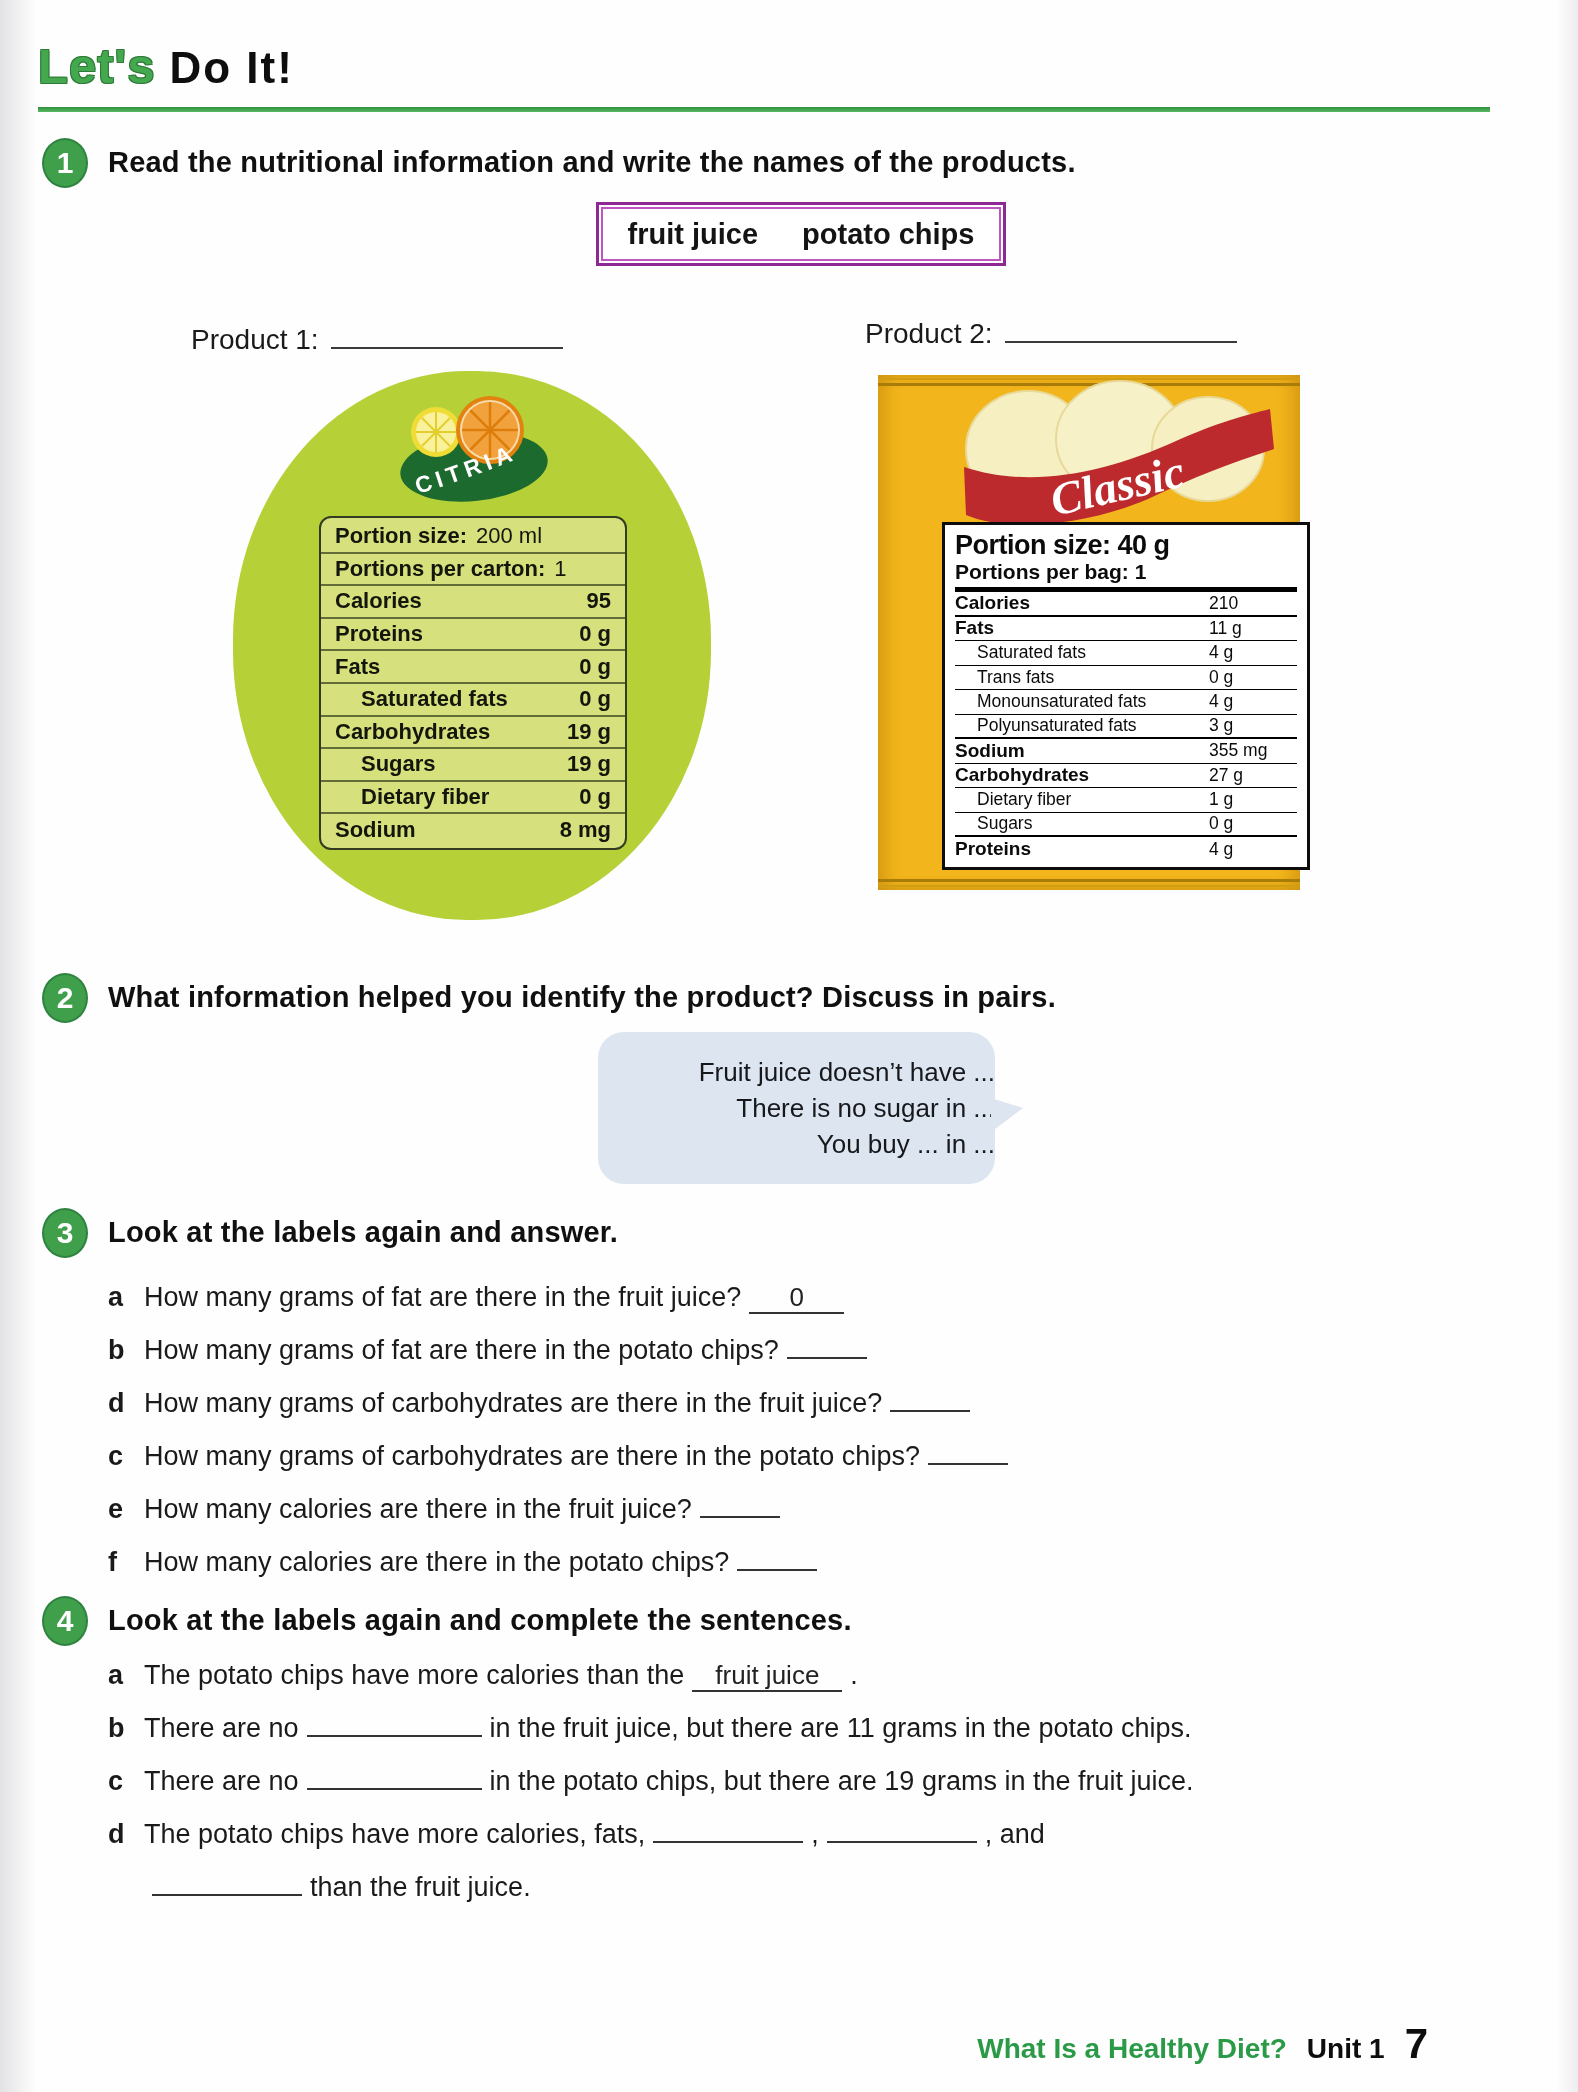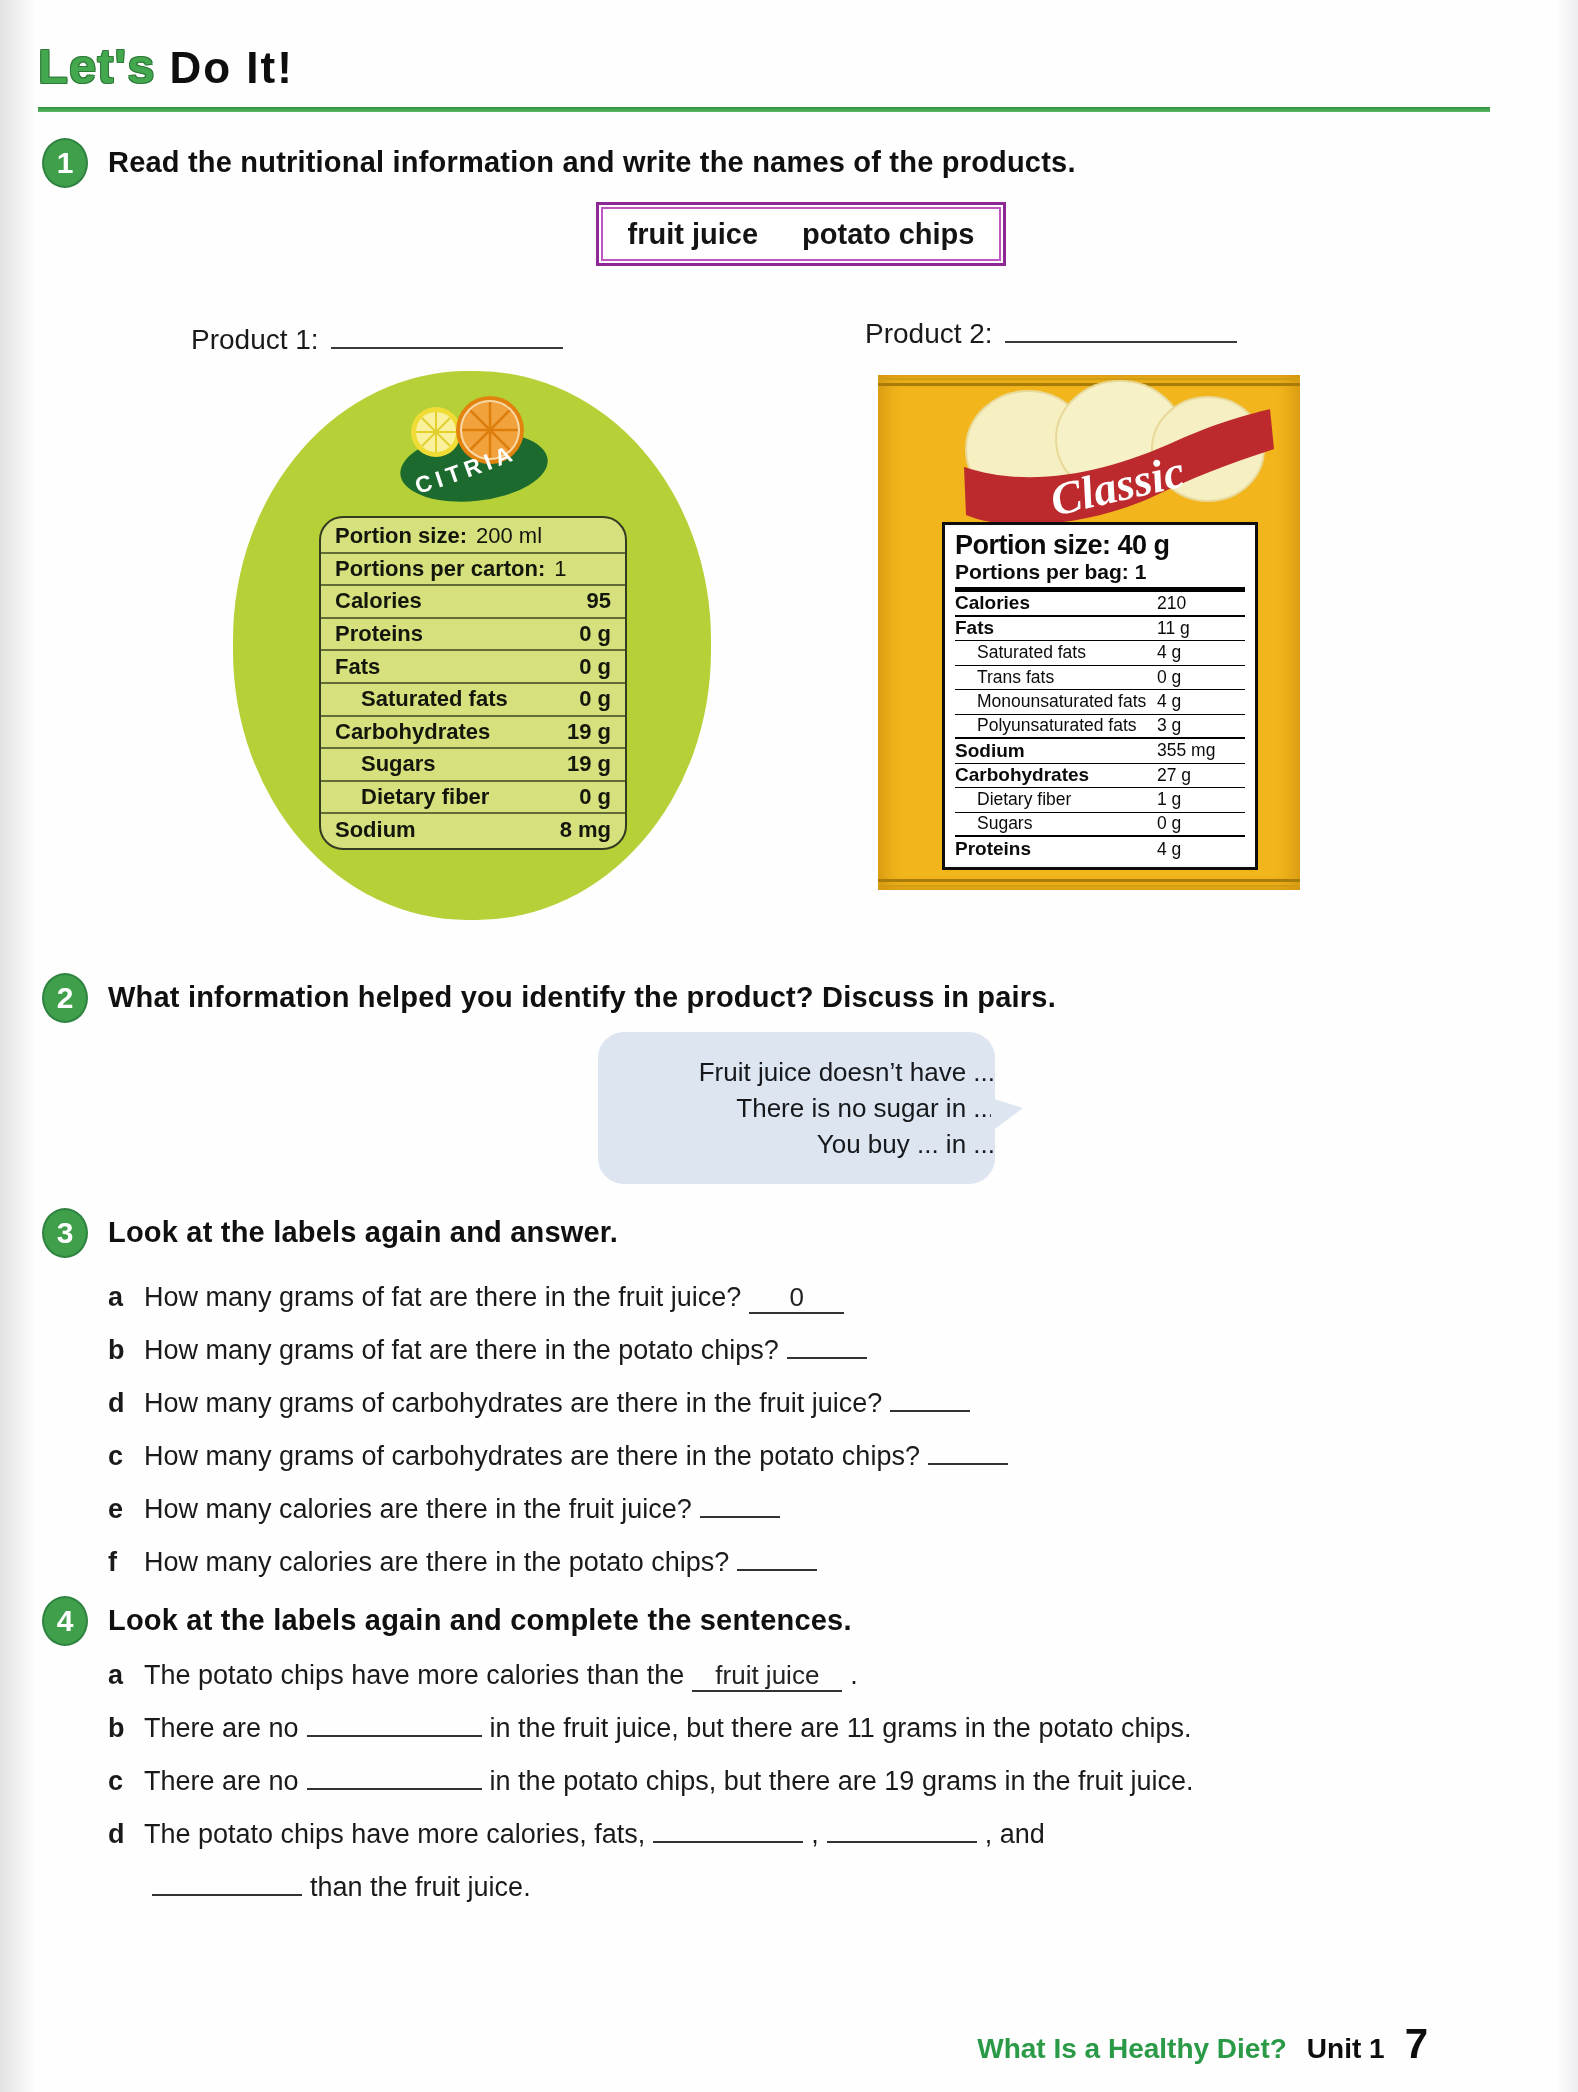--- a/index.html
+++ b/index.html
@@ -37,39 +37,39 @@
   
   .product-label { position:absolute; font-size:28px; color:#1a1a1a; white-space:nowrap; }
   .p1 { left:191px; top:324px; } .p2 { left:865px; top:318px; }
   .label-blank { display:inline-block; width:232px; border-bottom:2px solid #3a3a3a; margin-left:12px; }
 
   
   .juice { position:absolute; left:233px; top:371px; width:478px; height:549px;
            background:#b6d138; border-radius:49%; }
   .citria-svg { position:absolute; left:388px; top:388px; width:175px; height:120px; }
   .juice-table { position:absolute; left:319px; top:516px; width:308px; height:334px; box-sizing:border-box;
-                 background:#d6e07d; border:2px solid #333b20; border-radius:24px;
+                 background:#d6e07d; border:2px solid #333b20; border-radius:12px;
                  display:flex; flex-direction:column; padding:3px 0; overflow:hidden; }
   .jrow { flex:1; display:flex; align-items:center; justify-content:space-between; padding:0 14px;
           border-bottom:2px solid rgba(60,70,32,0.75); font-weight:700; font-size:22px; color:#14160c; }
   .jrow:last-child { border-bottom:none; }
   .jrow.header { justify-content:flex-start; gap:9px; }
   .jrow.header .jval { font-weight:400; }
   .jlabel.sub { padding-left:26px; }
 
   
   .bag { position:absolute; left:878px; top:375px; width:422px; height:515px; background:#f2b51b;
          box-shadow:inset 10px 0 14px rgba(160,100,0,0.28), inset -10px 0 14px rgba(160,100,0,0.28); }
   .bag-stripe { position:absolute; left:0; right:0; }
   .st1 { top:3px; height:2px; background:#d19d12; }
   .st2 { top:8px; height:3px; background:#a87c08; }
   .sb1 { bottom:8px; height:3px; background:#a87c08; }
   .sb2 { bottom:3px; height:2px; background:#d19d12; }
   .bag-svg { position:absolute; left:0; top:0; width:422px; height:515px; }
-  .chips-box { position:absolute; left:64px; top:147px; width:316px; height:348px; box-sizing:border-box;
+  .chips-box { position:absolute; left:64px; top:147px; width:368px; height:348px; box-sizing:border-box;
                background:#ffffff; border:3px solid #0d0d0d; padding:5px 10px 3px; color:#0b0b0b; }
   .cb-title { font-size:27px; font-weight:700; line-height:30px; letter-spacing:-0.5px; white-space:nowrap; }
   .cb-sub   { font-size:21px; font-weight:700; line-height:24px; white-space:nowrap; }
   .cb-bar   { height:5px; background:#000; margin-top:3px; }
   .crow { display:flex; align-items:center; height:24.5px; border-bottom:1.6px solid #000;
           font-size:17.5px; box-sizing:border-box; }
   .crow.main { font-weight:700; font-size:19px; }
   .crow .sub-label { padding-left:22px; font-weight:400; font-size:17.5px; }
   .crow .cval { margin-left:auto; width:88px; text-align:left; font-weight:400; font-size:17.5px; }
   .crow.b-med { border-bottom-width:2.6px; }

